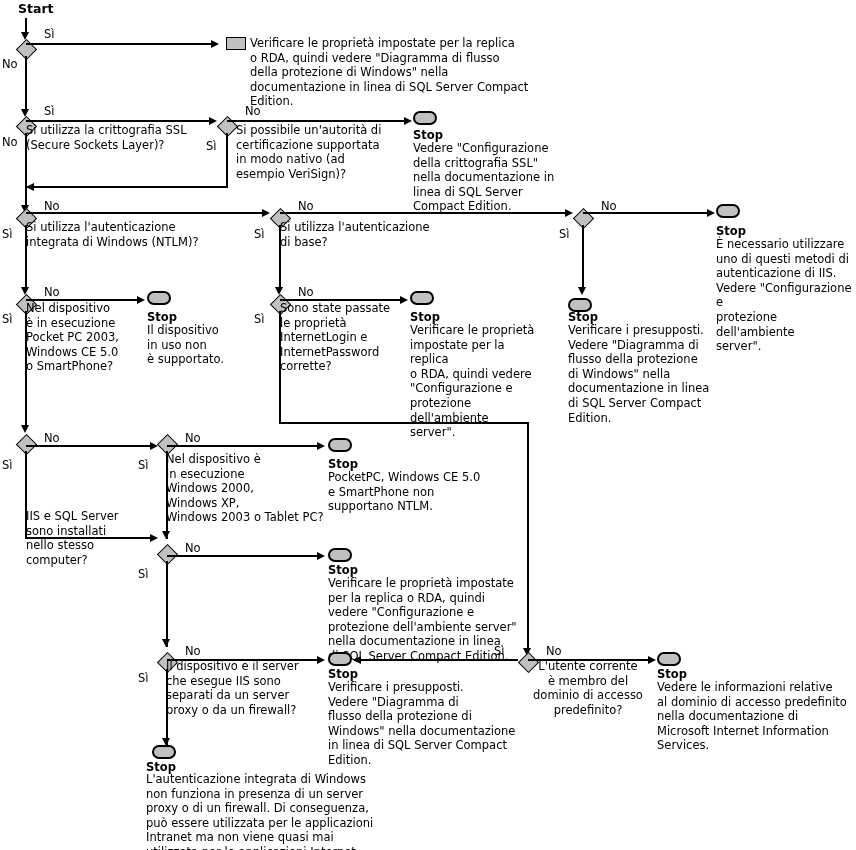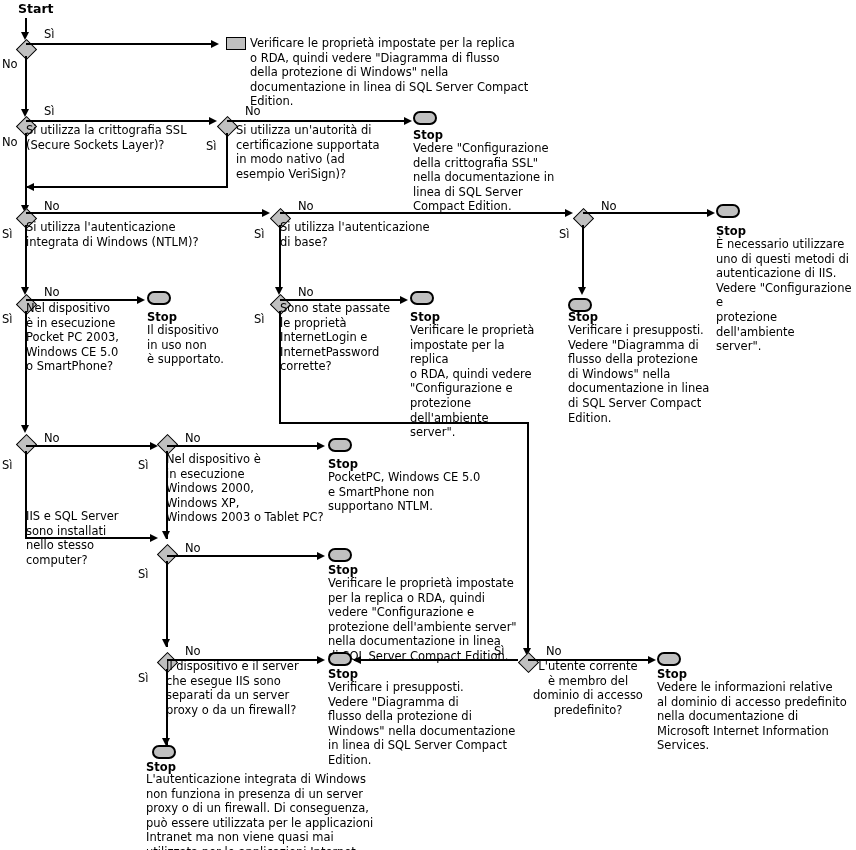--- a/index.html
+++ b/index.html
@@ -159,21 +159,21 @@
 
   <div class="hline" style="left:26px; top:120px; width:185px;"></div>
   <div class="arrow-r" style="left:209px; top:117px;"></div>
 
   <div class="vline" style="left:25px; top:133px; height:74px;"></div>
   <div class="arrow-d" style="left:21px; top:205px;"></div>
 
   <div class="diamond" style="left:216px; top:115px;">
       <i></i>
     </div>
-  <div class="txt" style="left:236px; top:123px; width:175px;">Si utilizza un'autorità di
+  <div class="txt" style="left:236px; top:123px; width:175px;">Si possibile un'autorità di
 certificazione supportata
 in modo nativo (ad
 esempio VeriSign)?</div>
   <div class="branch" style="left:245px; top:105px;">No</div>
   <div class="branch" style="left:206px; top:140px;">Sì</div>
 
   <div class="hline" style="left:227px; top:120px; width:180px;"></div>
   <div class="arrow-r" style="left:404px; top:117px;"></div>
 
   <div class="vline" style="left:226px; top:133px; height:55px;"></div>

